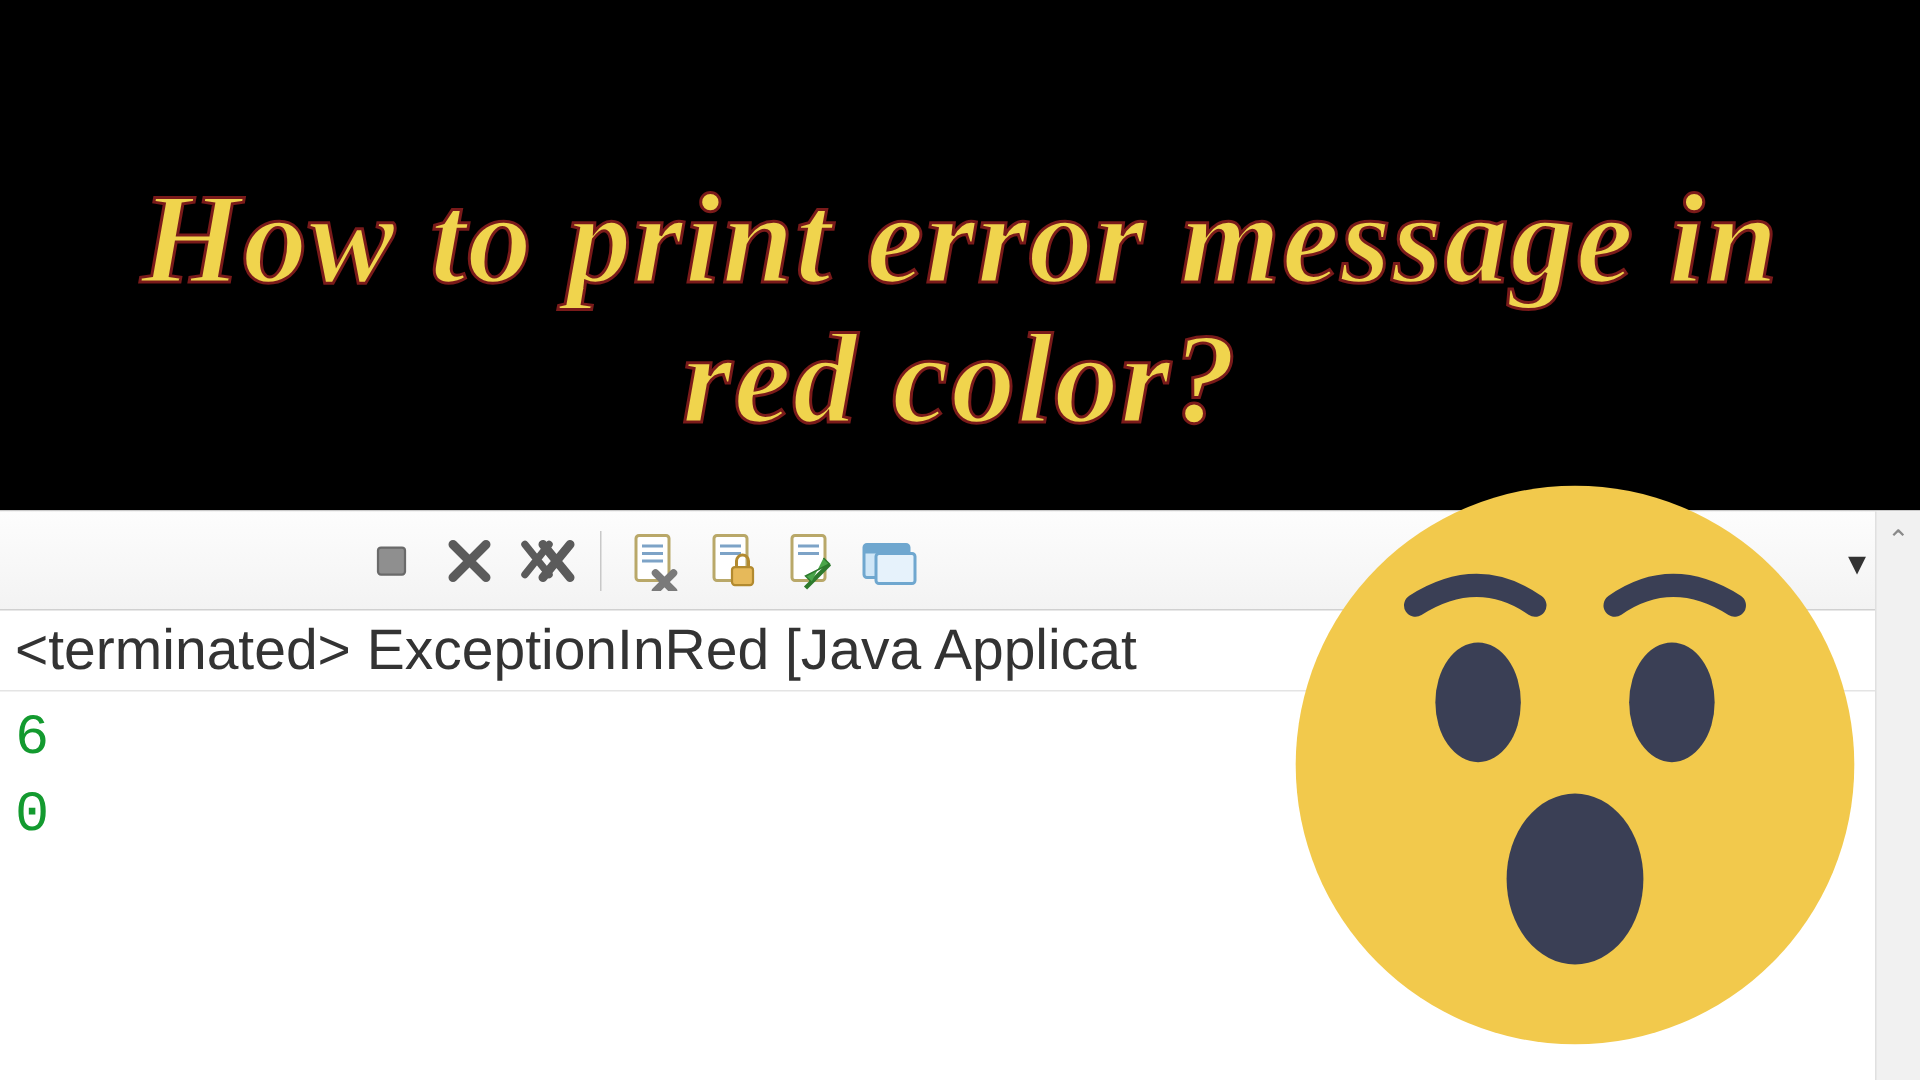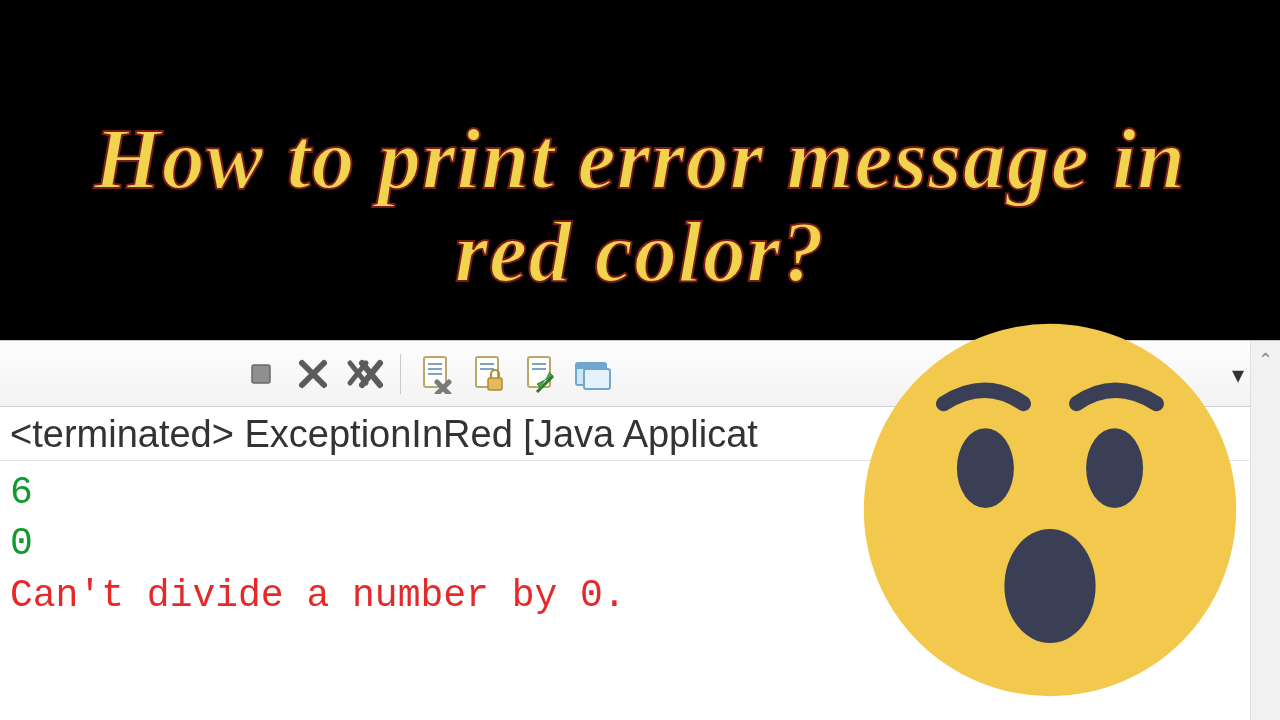--- a/index.html
+++ b/index.html
@@ -180,21 +180,20 @@
     <span>&lt;terminated&gt;</span>
     <span>ExceptionInRed</span>
     <span>[Java Applicat</span>
     <span style="display:inline-block;width:320px"></span>
     <span>Java\</span>
   </div>
 
   <div class="output">
     <div class="out-green">6</div>
     <div class="out-green">0</div>
-    <div class="out-red">Can't divide a number by 0.</div>
   </div>
 
   <div class="scroll-gutter">
     <div class="scroll-arrow">⌃</div>
   </div>
 </div>
 
 <svg class="emoji-face" viewBox="0 0 200 200">
   <circle cx="100" cy="100" r="98" fill="#f2c94c"></circle>
   <ellipse cx="66" cy="78" rx="15" ry="21" fill="#3a3f55"></ellipse>

